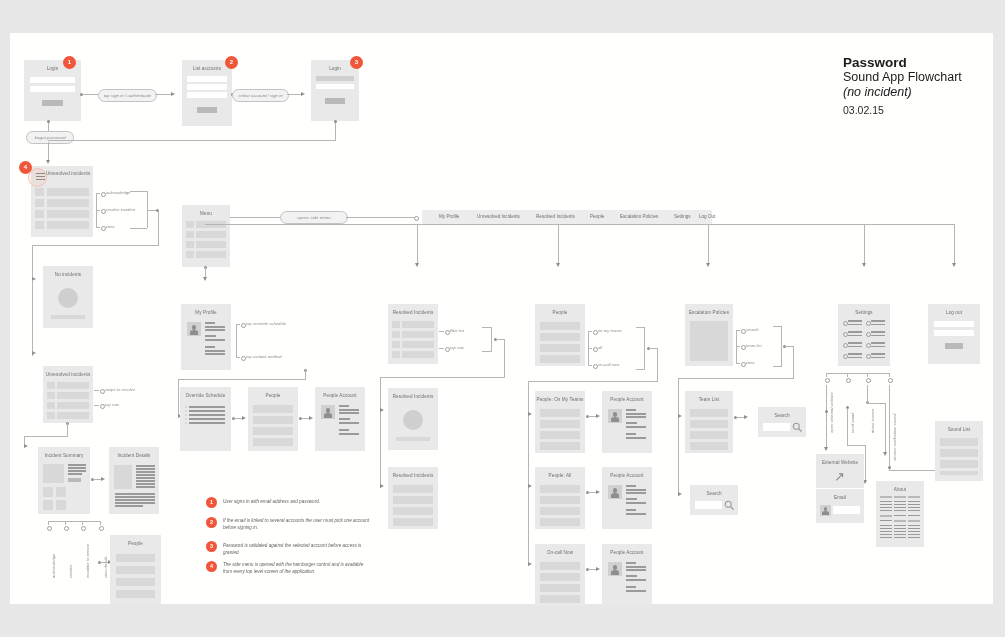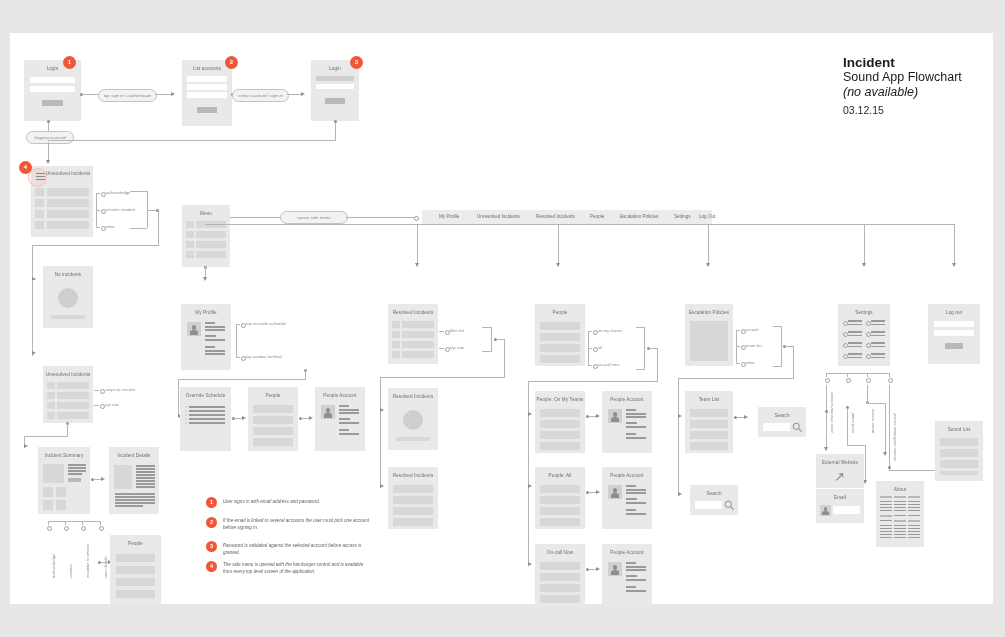--- a/index.html
+++ b/index.html
@@ -87,24 +87,24 @@
 
   .mag{position:absolute;}
   .extlink{position:absolute;font-size:13px;color:#8a8a8a;line-height:13px;}
 </style>
 </head>
 <body>
 
 <div id="canvas">
 
   <div id="title" style="left:833px;top:22px;">
-    <div class="t1">Incident</div>
+    <div class="t1">Password</div>
     <div class="t2">Sound App Flowchart</div>
-    <div class="t3">(no available)</div>
-    <div class="t4">03.12.15</div>
+    <div class="t3">(no incident)</div>
+    <div class="t4">03.02.15</div>
   </div>
 
   <div class="screen" style="left:14px;top:27px;width:57px;height:61px;">
     <div class="cap">Login</div>
     <div class="bar white" style="left:6px;top:17px;width:45px;height:6px;"></div>
     <div class="bar white" style="left:6px;top:26px;width:45px;height:6px;"></div>
     <div class="bar dark" style="left:18px;top:40px;width:21px;height:6px;"></div>
   </div>
   <div class="badge" style="left:53px;top:23px;">1</div>
 

